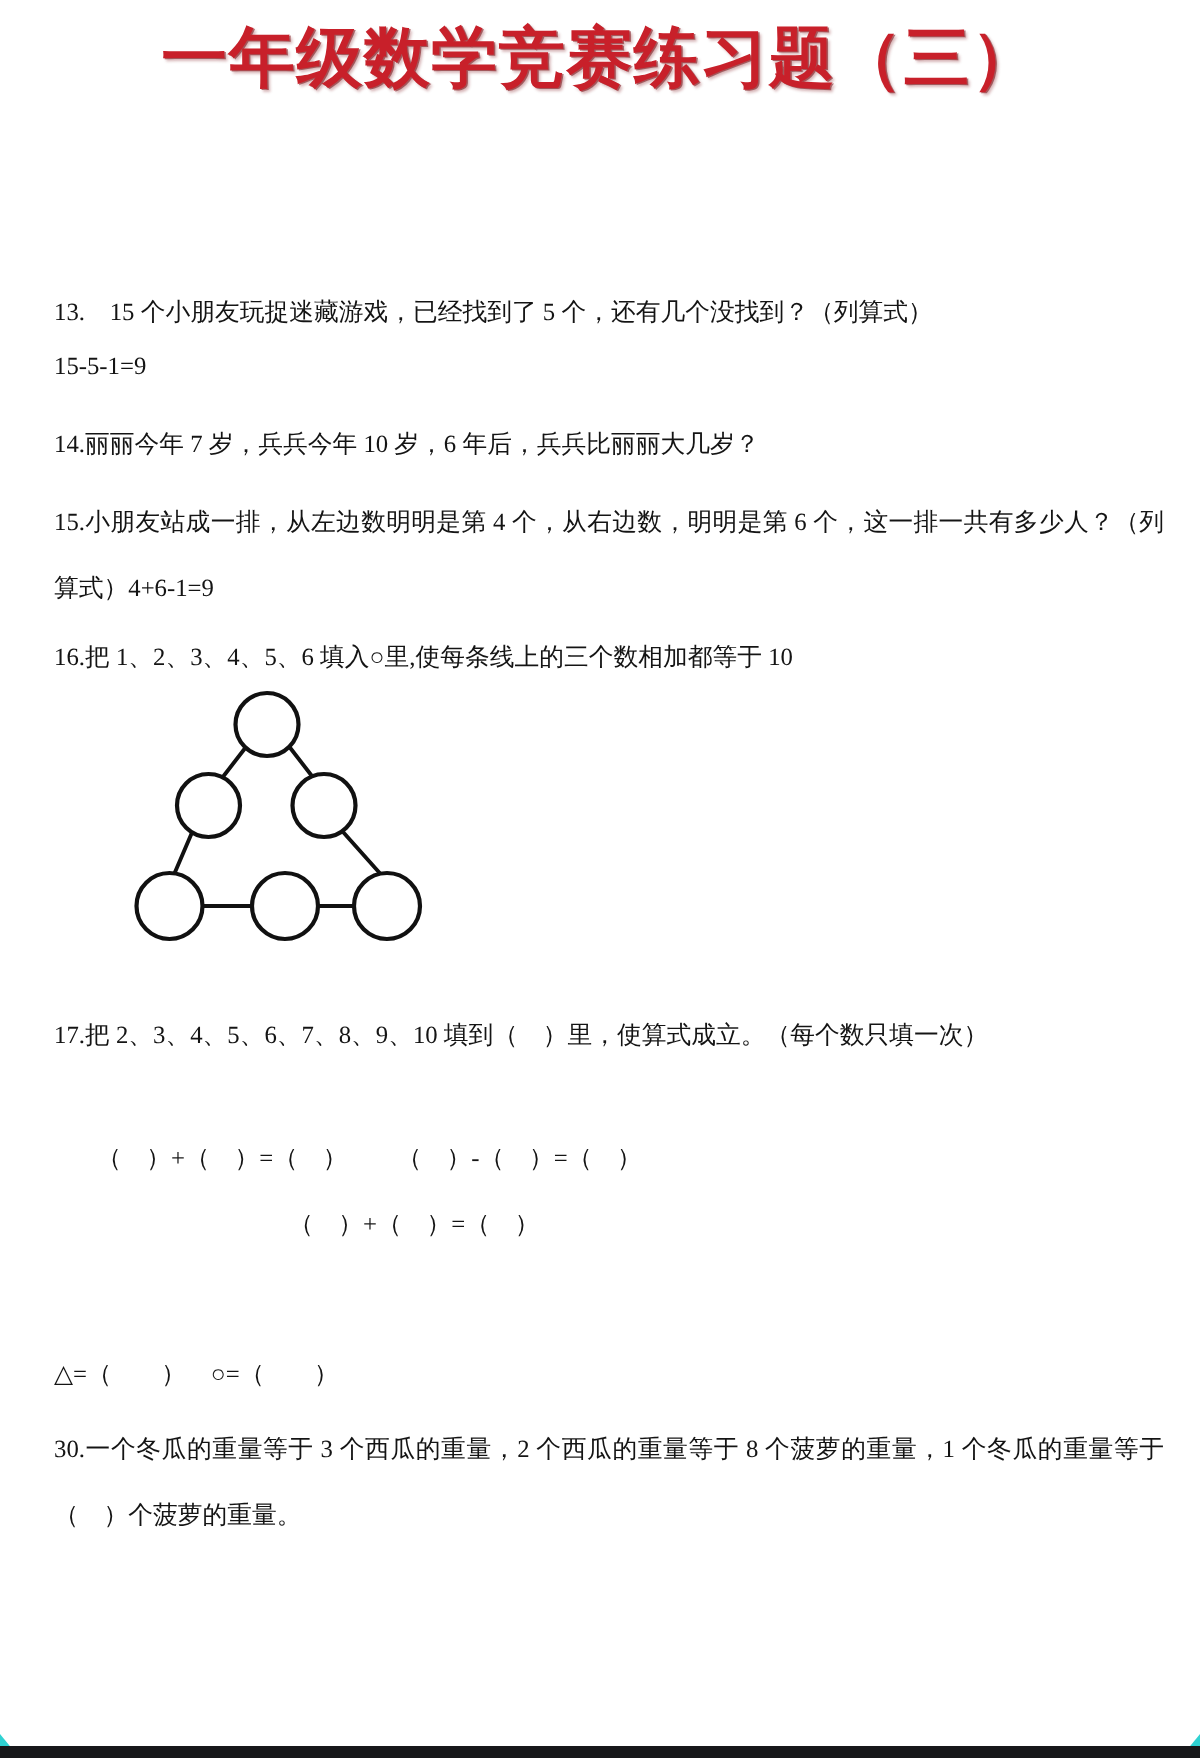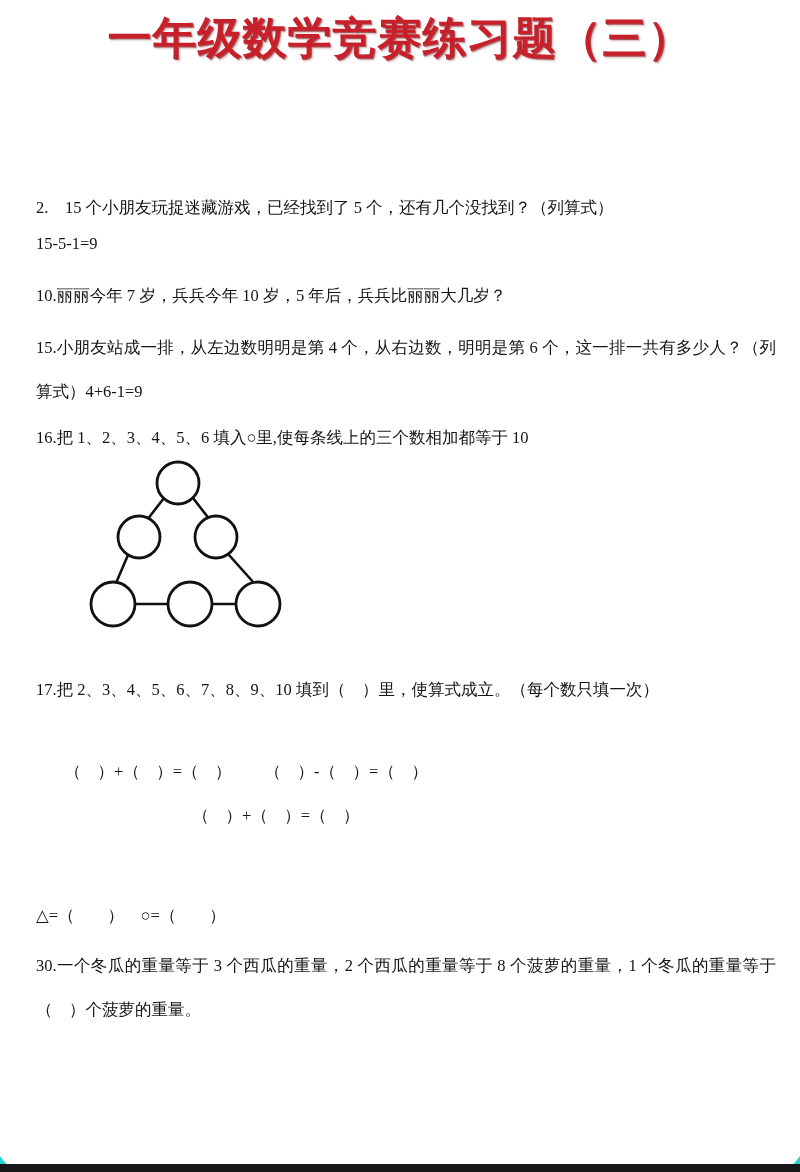--- a/index.html
+++ b/index.html
@@ -117,28 +117,28 @@
 <body>
 
 <div class="page">
 
   <div class="title-wrap">
     <span class="title">一年级数学竞赛练习题（三）</span>
   </div>
 
 
   <div class="qblock" style="top: 186px;">
-    <span class="q-line">2.　15 个小朋友玩捉迷藏游戏，已经找到了 5 个，还有几个没找到？（列算式）</span>
+    <span class="q-line">13.　15 个小朋友玩捉迷藏游戏，已经找到了 5 个，还有几个没找到？（列算式）</span>
   </div>
   <div class="qblock" style="top: 226px; line-height: 36px;">
     <span class="q-line mono-ans">15-5-1=9</span>
   </div>
 
   <div class="qblock" style="top: 274px;">
-    <span class="q-line">10.丽丽今年 7 岁，兵兵今年 10 岁，5 年后，兵兵比丽丽大几岁？</span>
+    <span class="q-line">14.丽丽今年 7 岁，兵兵今年 10 岁，6 年后，兵兵比丽丽大几岁？</span>
   </div>
 
   <div class="qblock" style="top: 326px;">
     <span class="q-line">15.小朋友站成一排，从左边数明明是第 4 个，从右边数，明明是第 6 个，这一排一共有多少人？（列算式）4+6-1=9</span>
   </div>
 
   <div class="qblock" style="top: 416px;">
     <span class="q-line">16.把 1、2、3、4、5、6 填入○里,使每条线上的三个数相加都等于 10</span>
   </div>
 

